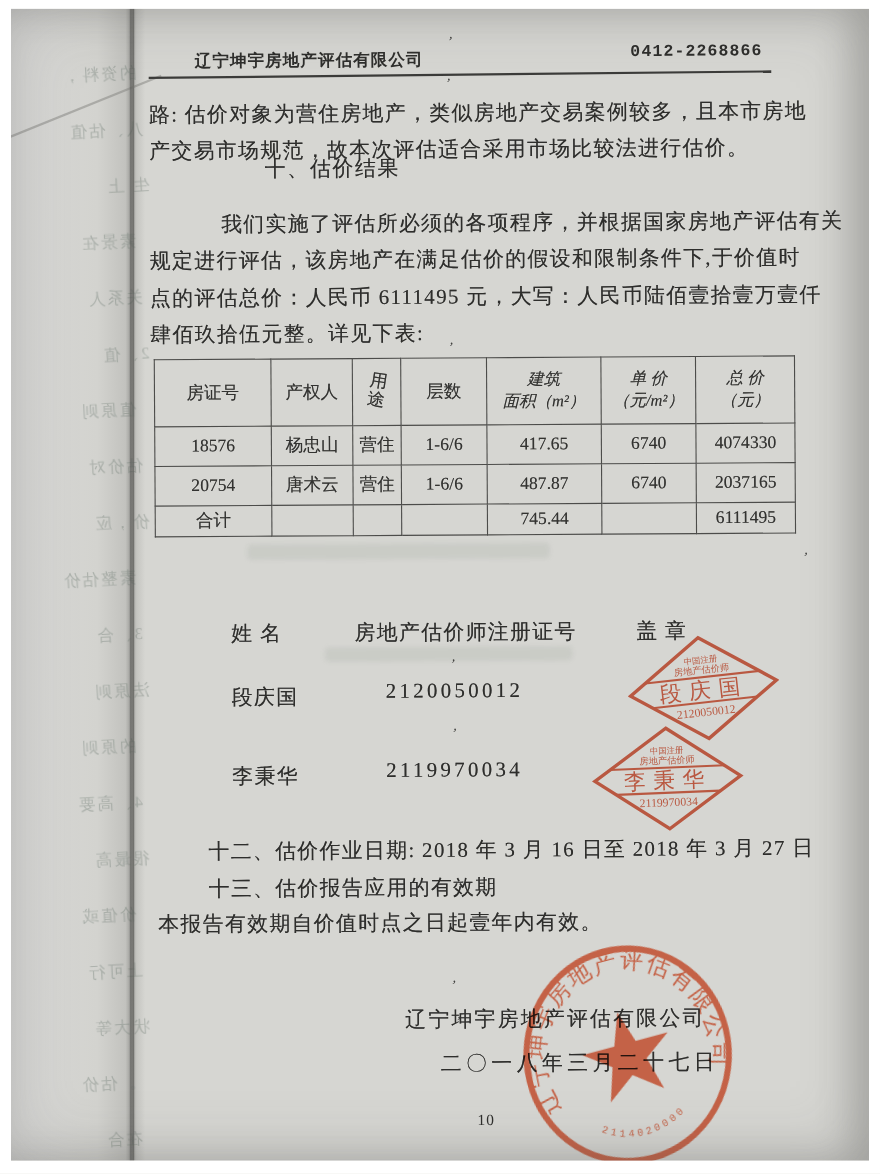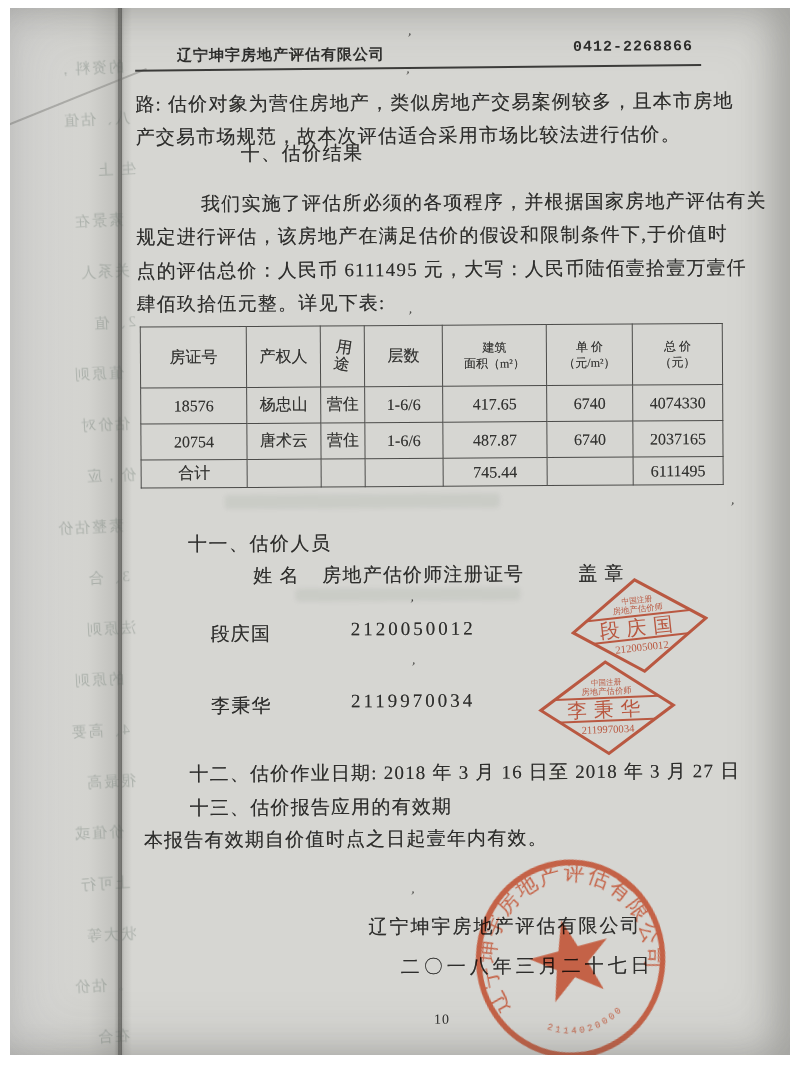--- a/index.html
+++ b/index.html
@@ -23,21 +23,21 @@
   .hdr-co{font-size:15px;font-weight:bold;letter-spacing:1px;}
   .hdr-tel{font-size:15px;font-weight:bold;letter-spacing:1px;}
   .hdr-rule{position:absolute;left:128px;top:59px;width:566px;height:2px;background:#3c3c3a;transform:rotate(-0.25deg);}
   .body-line{font-size:19px;letter-spacing:1.2px;text-shadow:0 0 .5px rgba(40,40,40,.55);}
   .sec-title{font-size:19px;letter-spacing:1.5px;text-shadow:0 0 .5px rgba(40,40,40,.55);}
   
   table.val{position:absolute;left:131px;top:317px;border-collapse:collapse;table-layout:fixed;
     font-size:16px;color:#333331;}
   table.val td{border:1.6px solid #4c4c4a;text-align:center;vertical-align:middle;padding:0;
     text-shadow:0 0 .4px rgba(40,40,40,.5);}
-  .th2{line-height:1.35;font-size:12px;}
+  .th2{line-height:1.35;font-size:15px;font-style:italic;}
   .use-vert{display:inline-block;width:18px;word-break:break-all;line-height:1.05;transform:rotate(9deg);font-size:16px;}
   
   .stamp{position:absolute;mix-blend-mode:multiply;opacity:.88;}
   .seal-round{filter:blur(.3px);}
   
   .artifact{position:absolute;color:#2a2a28;font-size:13px;transform:rotate(10deg);opacity:.85;}
   .smudge{position:absolute;background:rgba(120,140,120,.13);filter:blur(2px);border-radius:4px;}
   .pagenum{font-size:14px;letter-spacing:1px;}
 </style>
 </head>
@@ -143,22 +143,21 @@
           <td>745.44</td>
           <td></td>
           <td>6111495</td>
         </tr>
       </tbody>
         </table>
 
       <div class="smudge" style="left:215px;top:486px;width:275px;height:14px;"></div>
       <div class="smudge" style="left:285px;top:580px;width:225px;height:13px;"></div>
 
-      <div class="abs sec-title" style="left:178px;top:522px;">十一、估价人员</div>
-      <div class="abs body-line" style="left:200px;top:554px;margin-left:43px;">姓  名</div>
+      <div class="abs body-line" style="left:200px;top:554px;">姓  名</div>
       <div class="abs body-line" style="left:312px;top:554px;">房地产估价师注册证号</div>
       <div class="abs body-line" style="left:568px;top:554px;">盖  章</div>
 
       <div class="abs body-line" style="left:200px;top:612px;">段庆国</div>
       <div class="abs body-line" style="left:340px;top:610px;letter-spacing:3px;">2120050012</div>
       <div class="abs body-line" style="left:200px;top:684px;">李秉华</div>
       <div class="abs body-line" style="left:340px;top:682px;letter-spacing:3px;">2119970034</div>
 
       <svg class="stamp" style="left:560px;top:570px;transform:rotate(-6deg);" width="138" height="98" viewBox="0 0 180 126">
         <defs>

